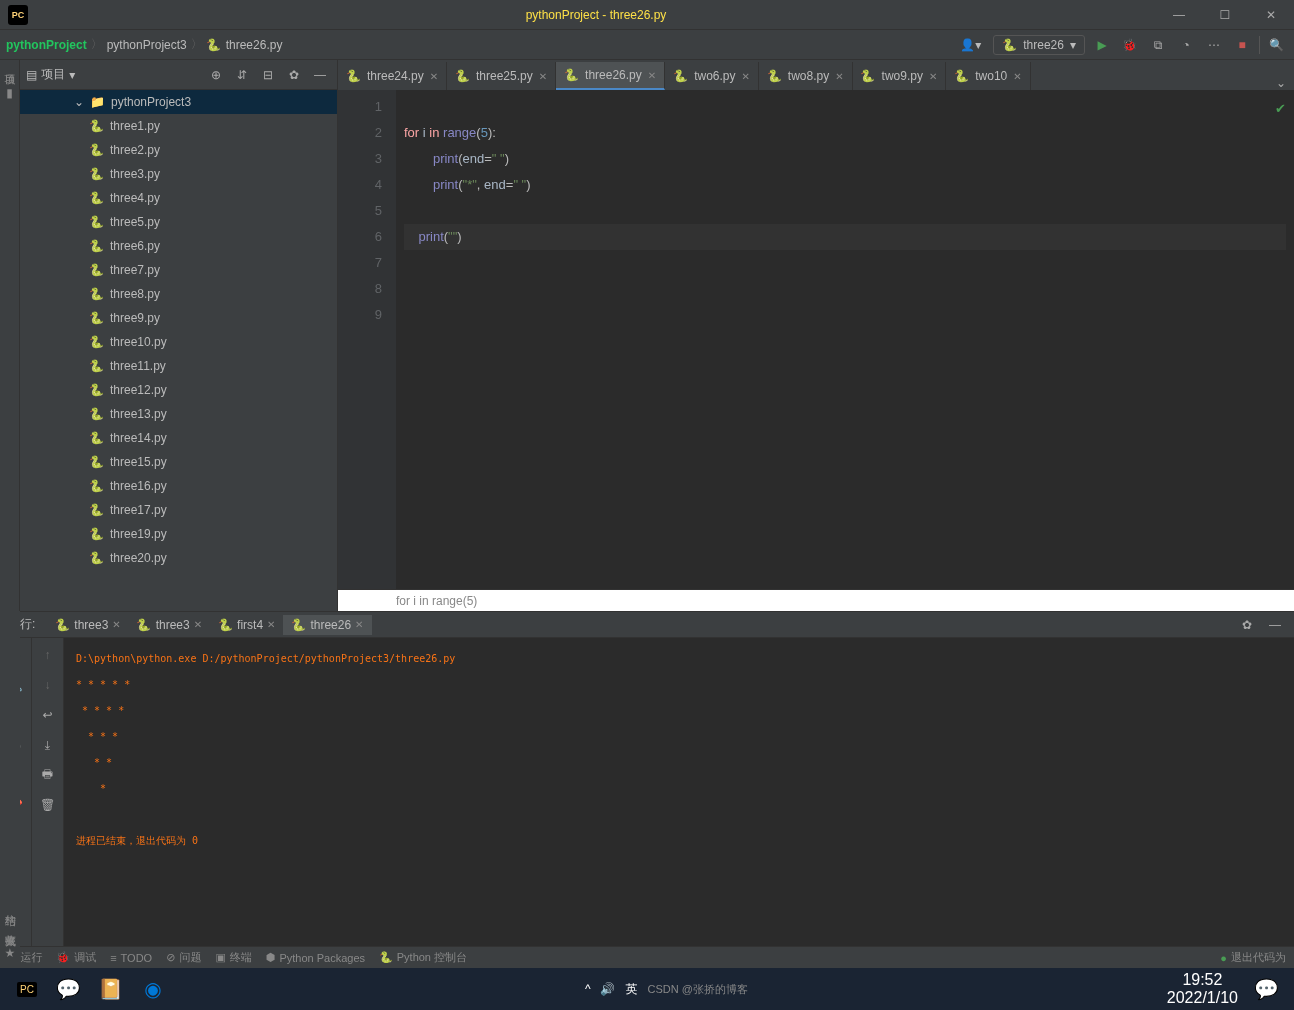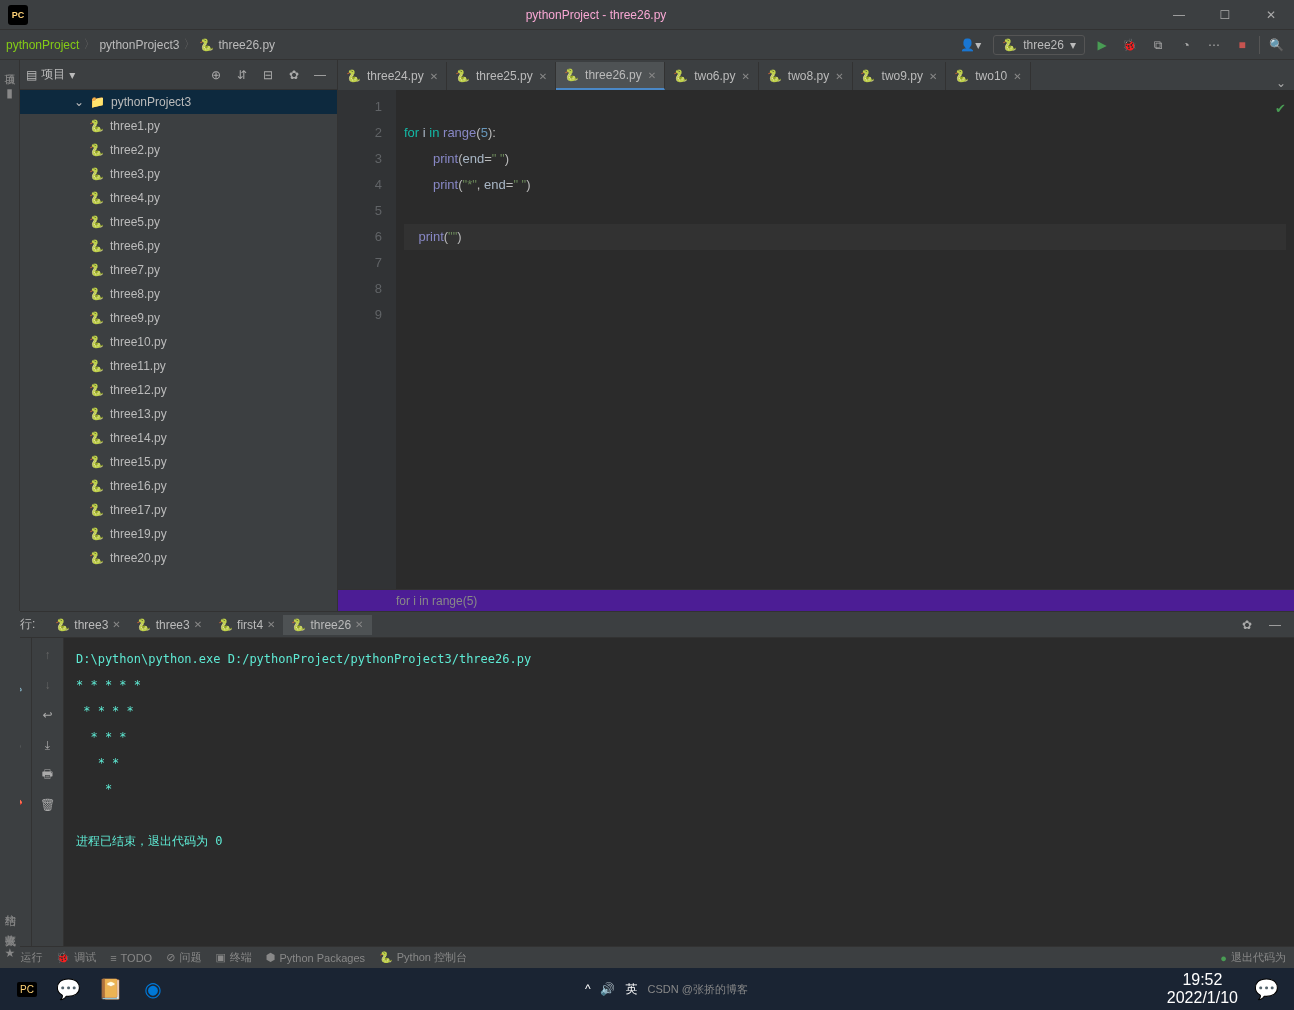--- a/index.html
+++ b/index.html
@@ -1,21 +1,21 @@
 <!DOCTYPE html>
 <html><head>
 <meta charset="utf-8">
 <style>
 * { margin:0; padding:0; box-sizing:border-box; font-family:"Microsoft YaHei",sans-serif; }
 body { background:#2b2b2b; color:#bbb; font-size:12px; overflow:hidden; width:1294px; height:1010px; position:relative; }
 .titlebar { height:30px; background:#3c3f41; display:flex; align-items:center; border-bottom:1px solid #323232; }
 .titlebar .logo { width:20px; height:20px; margin:0 8px; background:#000; border-radius:3px; display:flex; align-items:center; justify-content:center; color:#fed277; font-size:9px; font-weight:bold; }
 .menubar { display:flex; gap:2px; }
 .menubar span { padding:4px 8px; cursor:pointer; }
-.titlebar .title { flex:1; text-align:center; color:#f9a8d4; }
+.titlebar .title { flex:1; text-align:center; color:#fde047; }
 .winbtns { display:flex; }
 .winbtns div { width:46px; height:30px; display:flex; align-items:center; justify-content:center; color:#aaa; }
 .navbar { height:30px; background:#3c3f41; display:flex; align-items:center; border-bottom:1px solid #323232; padding:0 6px; }
 .crumbs { display:flex; align-items:center; gap:4px; flex:1; }
 .crumbs span { color:#bbb; }
 .crumbs .sep { color:#666; }
 .navright { display:flex; align-items:center; gap:6px; }
 .navright .item { padding:3px 6px; display:flex; align-items:center; }
 .runcfg { background:#3c3f41; border:1px solid #555; padding:2px 8px; border-radius:3px; display:flex; align-items:center; gap:6px; }
 .icon-btn { width:22px; height:22px; display:flex; align-items:center; justify-content:center; color:#aaa; }
@@ -35,39 +35,39 @@
 .tree-item .ficon { width:14px; height:14px; display:inline-flex; align-items:center; justify-content:center; }
 .editor { flex:1; display:flex; flex-direction:column; background:#2b2b2b; }
 .tabs { height:30px; background:#3c3f41; display:flex; align-items:flex-end; overflow:hidden; }
 .tab { height:28px; padding:0 8px; display:flex; align-items:center; gap:6px; background:#3c3f41; border-right:1px solid #323232; cursor:pointer; font-size:12px; }
 .tab.active { background:#4e5254; border-bottom:2px solid #4a88c7; }
 .tab .close { color:#888; font-size:10px; }
 .code { flex:1; display:flex; font-family:"JetBrains Mono",Consolas,monospace; font-size:13px; position:relative; }
 .gutter { width:58px; background:#313335; text-align:right; padding:4px 14px 4px 4px; color:#606366; line-height:26px; }
 .codearea { flex:1; padding:4px 8px; line-height:26px; position:relative; }
 .codearea .line { white-space:pre; }
-.kw { color:#14b8a6; }
+.kw { color:#fca5a5; }
 .fn { color:#8888c6; }
 .num { color:#6897bb; }
 .str { color:#6a8759; }
 .id { color:#a9b7c6; }
 .current-line { background:#323232; }
 .check { position:absolute; right:8px; top:6px; color:#499c54; }
-.breadcrumb-bar { height:22px; background:#4c1d95; padding-left:58px; display:flex; align-items:center; color:#888; border-top:1px solid #323232; }
+.breadcrumb-bar { height:22px; background:#ffffff; padding-left:58px; display:flex; align-items:center; color:#888; border-top:1px solid #323232; }
 .runpanel { height:335px; background:#2b2b2b; display:flex; border-top:1px solid #323232; }
 .runhead { position:absolute; height:26px; background:#3c3f41; display:flex; align-items:center; padding:0 8px; gap:6px; border-bottom:1px solid #323232; width:100%; }
 .runwrap { display:flex; flex-direction:column; width:100%; position:relative; }
 .runtabs { display:flex; gap:0; margin-left:6px; }
 .runtab { padding:3px 8px; display:flex; align-items:center; gap:4px; background:#3c3f41; cursor:pointer; }
 .runtab.active { background:#4e5254; }
 .runtab .close { color:#888; font-size:10px; }
 .runbody { display:flex; flex:1; margin-top:26px; }
 .runleft { width:32px; background:#3c3f41; display:flex; flex-direction:column; align-items:center; padding-top:6px; gap:8px; border-right:1px solid #323232; }
 .runleft2 { width:32px; background:#3c3f41; display:flex; flex-direction:column; align-items:center; padding-top:6px; gap:8px; border-right:1px solid #323232; }
-.console { flex:1; padding:8px 12px; font-family:Consolas,monospace; font-size:12px; line-height:26px; color:#5eead4; white-space:pre; }
+.console { flex:1; padding:8px 12px; font-family:Consolas,monospace; font-size:10px; line-height:26px; color:#f97316; white-space:pre; }
 .bottombar { height:22px; background:#3c3f41; display:flex; align-items:center; padding:0 8px; gap:14px; color:#888; border-top:1px solid #323232; font-size:11px; }
 .bottombar .bitem { display:flex; align-items:center; gap:4px; cursor:pointer; }
 .taskbar { height:42px; background:#1a2433; display:flex; align-items:center; padding:0 6px; }
 .taskbar .tbicon { width:42px; height:42px; display:flex; align-items:center; justify-content:center; font-size:20px; }
 .taskbar .clock { margin-left:auto; color:#fff; font-size:16px; text-align:center; padding:0 8px; }
 .taskbar .tray { display:flex; align-items:center; gap:10px; color:#fff; }
 .leftpane-bottom { width:20px; background:#3c3f41; position:absolute; left:0; bottom:42px; height:357px; display:flex; flex-direction:column; align-items:center; justify-content:flex-end; gap:20px; padding-bottom:8px; }
 .leftpane-bottom .vtext { writing-mode:vertical-rl; font-size:11px; color:#888; }
 </style>
 </head>
@@ -78,21 +78,21 @@
   <div class="title">pythonProject - three26.py</div>
   <div class="winbtns">
     <div>—</div>
     <div>☐</div>
     <div>✕</div>
   </div>
 </div>
 
 <div class="navbar">
   <div class="crumbs">
-    <span style="font-weight:normal;color:#84cc16">pythonProject</span>
+    <span style="font-weight:bold;color:#22c55e">pythonProject</span>
     <span class="sep">〉</span>
     <span>pythonProject3</span>
     <span class="sep">〉</span>
     <span style="display:flex;align-items:center;gap:4px">
         <span>🐍</span>
         <span>three26.py</span>
       </span>
   </div>
   <div class="navright">
     <div class="item">👤▾</div>

